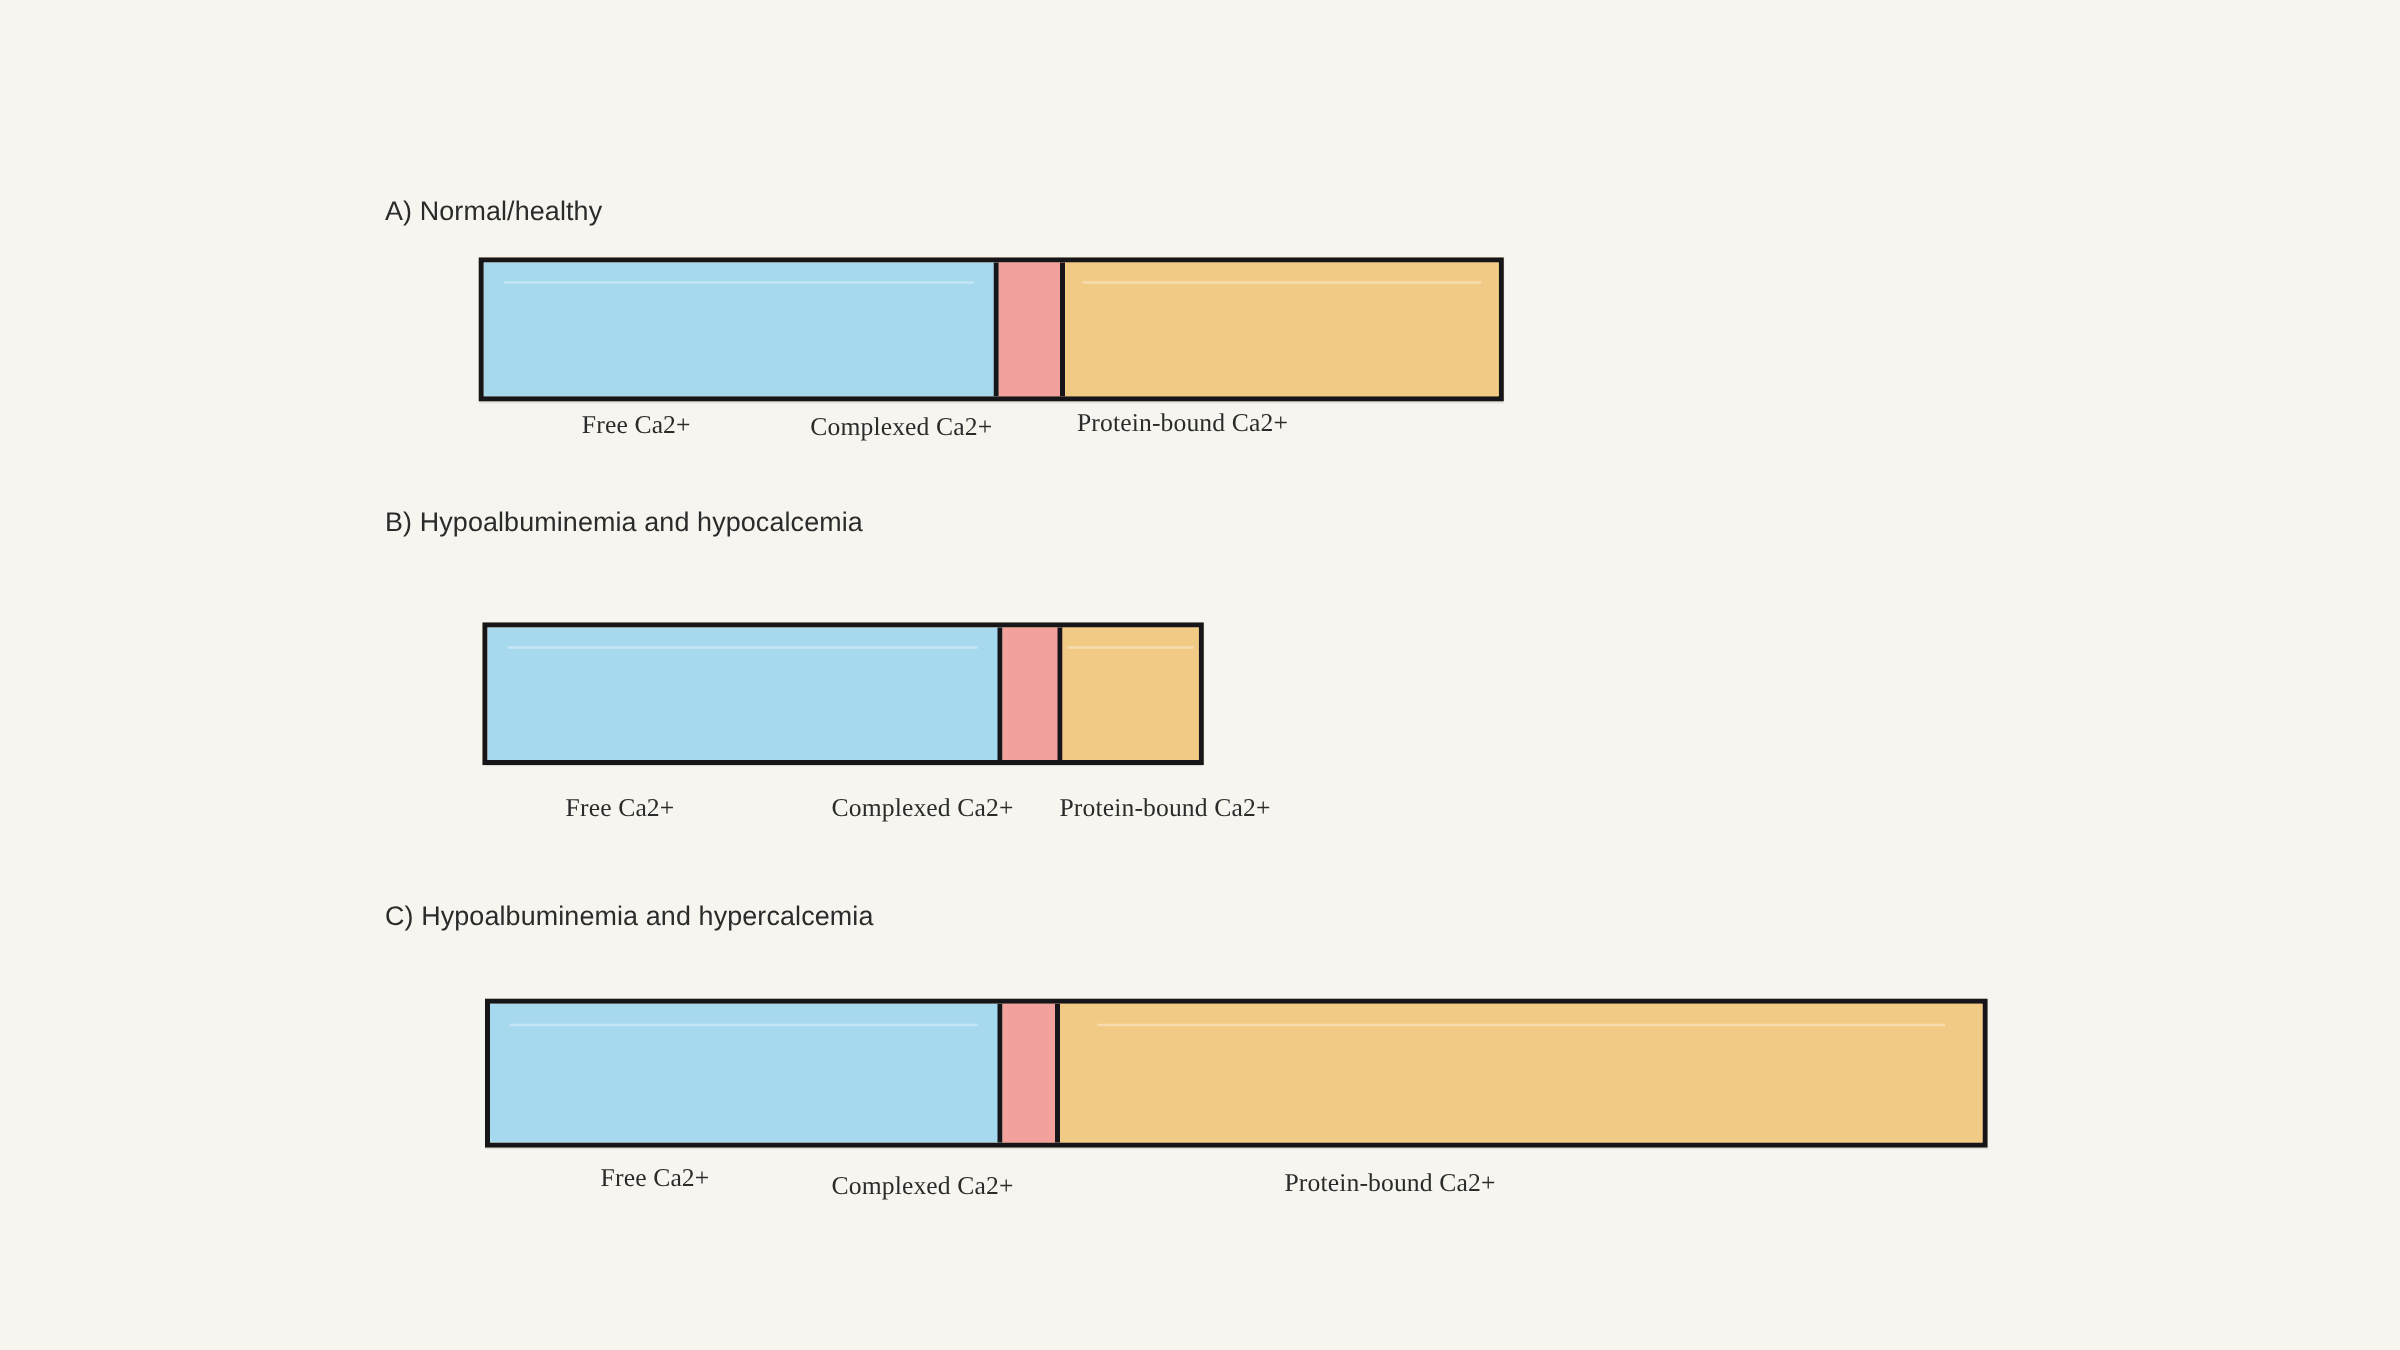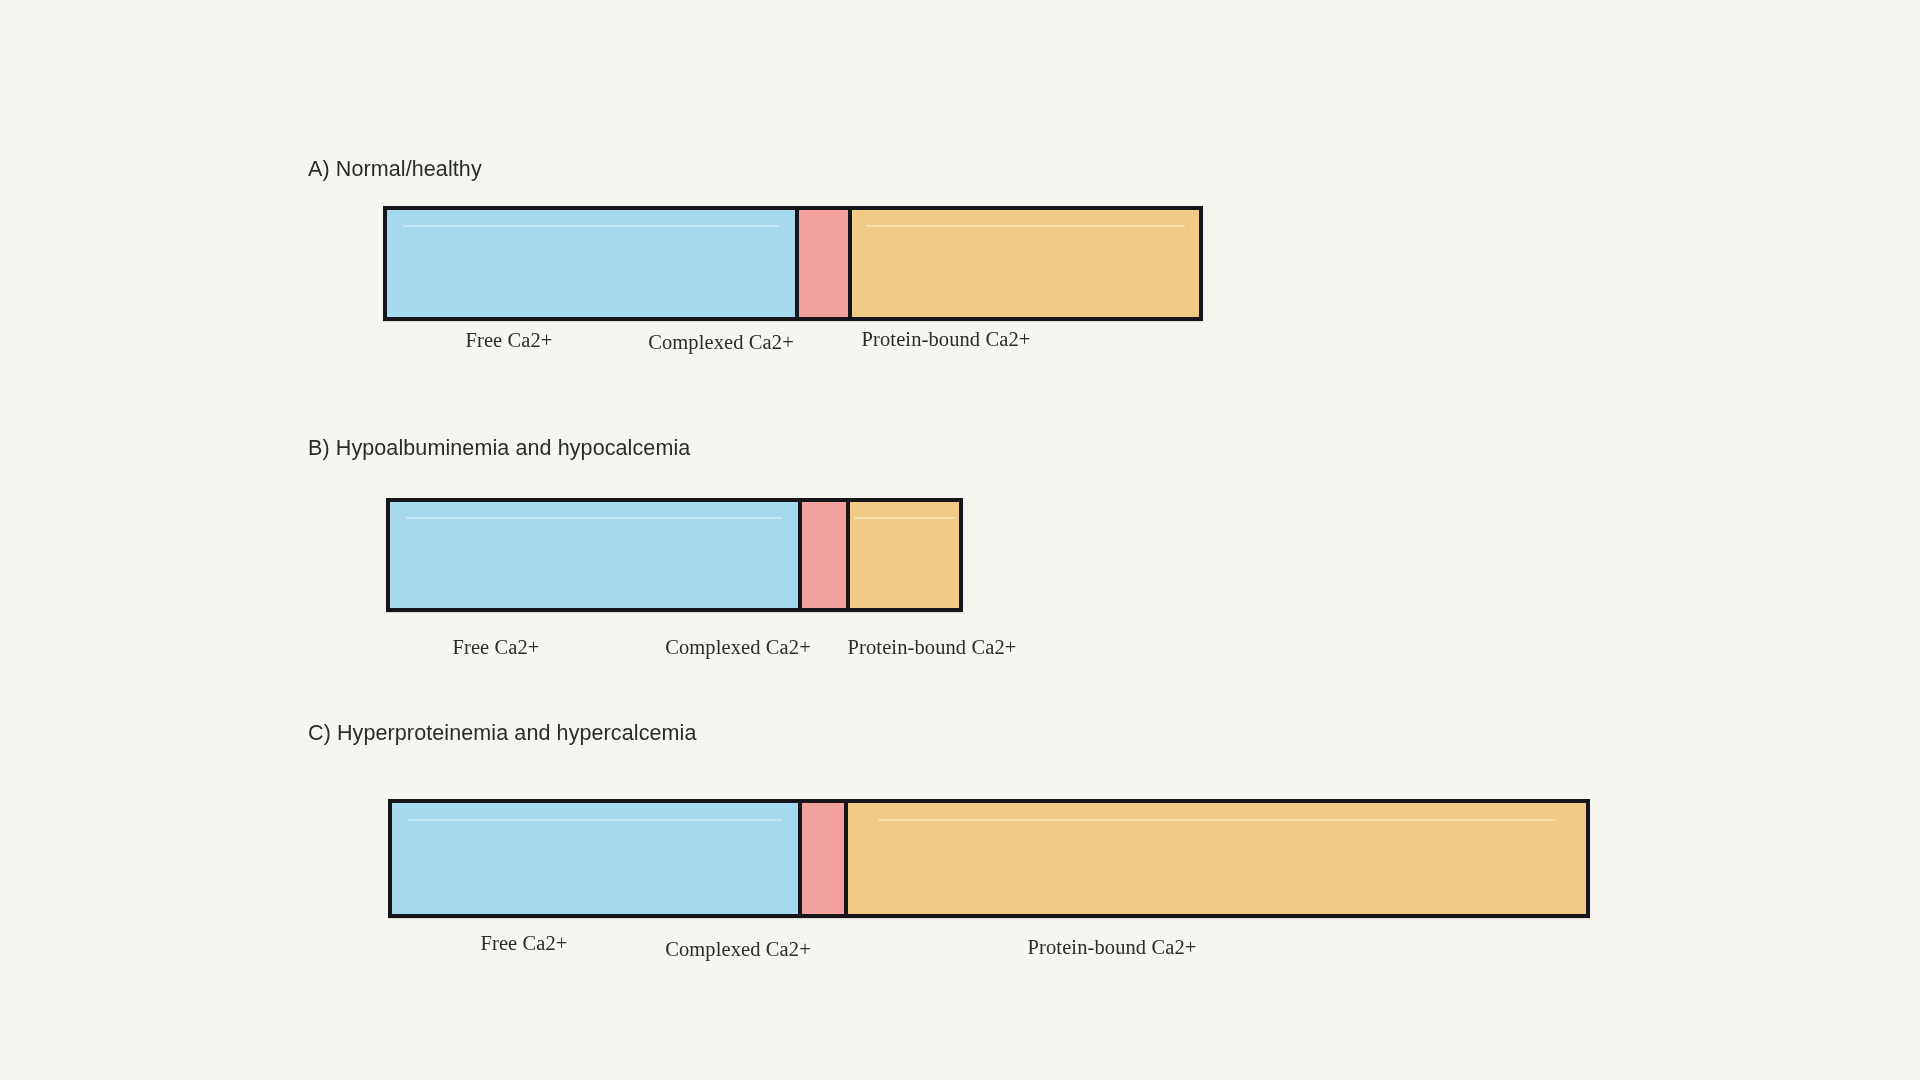--- a/index.html
+++ b/index.html
@@ -86,30 +86,30 @@
 <div id="canvas">
     <div class="panel-title" style="left: 308px; top: 157px;">A) Normal/healthy</div>
     <div class="seg-label" style="left: 509px; top: 329px; transform: translateX(-50%);">Free Ca2+</div>
     <div class="seg-label" style="left: 721px; top: 331px; transform: translateX(-50%);">Complexed Ca2+</div>
     <div class="seg-label" style="left: 946px; top: 328px; transform: translateX(-50%);">Protein-bound Ca2+</div>
     <div class="bar" style="left: 383px; top: 206px; width: 820px; height: 115px;">
       <div class="seg free" style="width: 412px;"></div>
       <div class="seg complexed" style="width: 53px;"></div>
       <div class="seg bound" style="width: auto; flex: 1 1 auto;"></div>
     </div>
-    <div class="panel-title" style="left: 308px; top: 436px;">B) Hypoalbuminemia and hypocalcemia</div>
+    <div class="panel-title" style="left: 308px; top: 406px;">B) Hypoalbuminemia and hypocalcemia</div>
     <div class="seg-label" style="left: 496px; top: 636px; transform: translateX(-50%);">Free Ca2+</div>
     <div class="seg-label" style="left: 738px; top: 636px; transform: translateX(-50%);">Complexed Ca2+</div>
     <div class="seg-label" style="left: 932px; top: 636px; transform: translateX(-50%);">Protein-bound Ca2+</div>
     <div class="bar" style="left: 386px; top: 498px; width: 577px; height: 114px;">
       <div class="seg free" style="width: 412px;"></div>
       <div class="seg complexed" style="width: 48px;"></div>
       <div class="seg bound" style="width: auto; flex: 1 1 auto;"></div>
     </div>
-    <div class="panel-title" style="left: 308px; top: 721px;">C) Hyperproteinemia and hypercalcemia</div>
+    <div class="panel-title" style="left: 308px; top: 721px;">C) Hypoalbuminemia and hypercalcemia</div>
     <div class="seg-label" style="left: 524px; top: 932px; transform: translateX(-50%);">Free Ca2+</div>
     <div class="seg-label" style="left: 738px; top: 938px; transform: translateX(-50%);">Complexed Ca2+</div>
     <div class="seg-label" style="left: 1112px; top: 936px; transform: translateX(-50%);">Protein-bound Ca2+</div>
     <div class="bar" style="left: 388px; top: 799px; width: 1202px; height: 119px;">
       <div class="seg free" style="width: 410px;"></div>
       <div class="seg complexed" style="width: 46px;"></div>
       <div class="seg bound" style="width: auto; flex: 1 1 auto;"></div>
     </div>
   </div>
 

